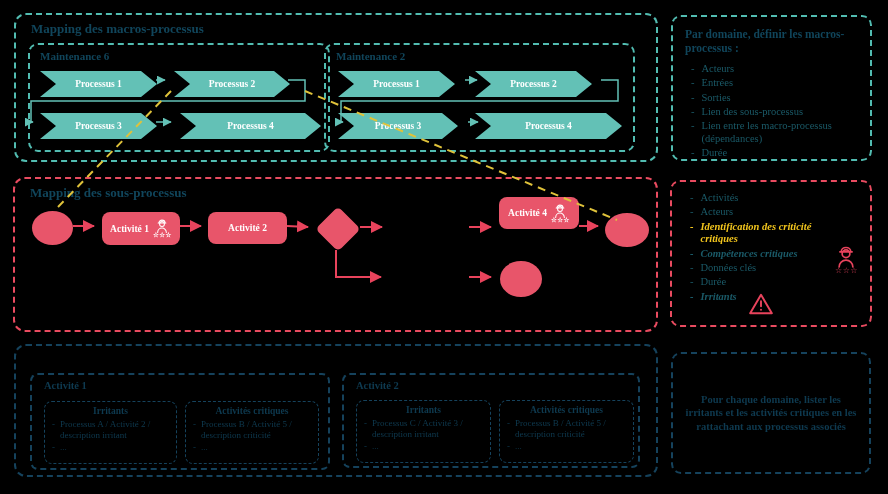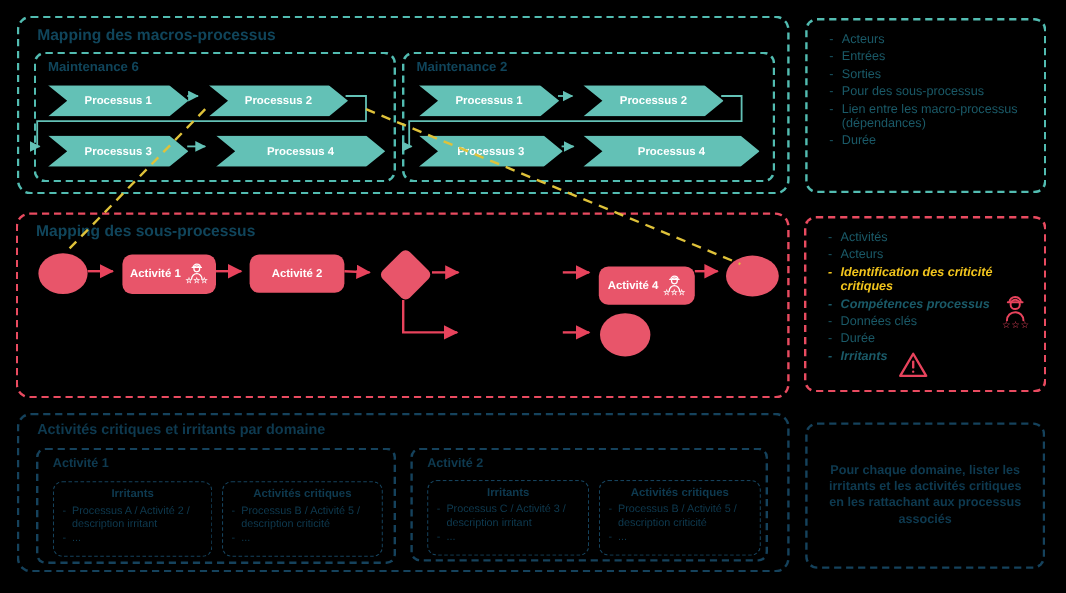--- a/index.html
+++ b/index.html
@@ -4,21 +4,21 @@
 <style>
   :root{
     --teal:#63c1b6; --tealDash:#52bcb1;
     --petrol:#10455b; --panelText:#1a5a68;
     --red:#e8556a; --redLine:#e8435c; --redDash:#e94b60;
     --yellowLine:#dfc23a; --yellowText:#f2c51d;
     --navyDash:#15425c; --navyText:#0e3a50;
   }
   html,body{margin:0;padding:0;background:#000;}
   #canvas{position:relative;width:880px;height:494px;background:#000;overflow:hidden;
-    font-family:Liberation Sans, sans-serif;}
+    font-family:Liberation Serif, serif;}
   .sec{position:absolute;border:2px dashed;border-radius:12px;box-sizing:border-box;z-index:1;}
   .sec-title{position:absolute;left:15px;top:6px;font-weight:bold;font-size:13px;color:var(--petrol);white-space:nowrap;}
   
   #macroSection{left:14px;top:13px;width:644px;height:149px;border-color:var(--tealDash);}
   .domainBox{position:absolute;border:2px dashed var(--tealDash);border-radius:10px;box-sizing:border-box;}
   .domainLabel{position:absolute;left:10px;top:5px;font-weight:bold;font-size:11px;color:var(--petrol);}
   .parrow{position:absolute;height:26px;background:var(--teal);color:#fff;font-weight:bold;font-size:9.5px;
     display:flex;align-items:center;justify-content:center;
     clip-path:polygon(0 0,calc(100% - 16px) 0,100% 50%,calc(100% - 16px) 100%,0 100%,16px 50%);}
   
@@ -65,46 +65,47 @@
     <div class="sec-title">Mapping des macros-processus</div>
 
     <div class="domainBox" style="left:12px;top:28px;width:302px;height:109px;">
       <div class="domainLabel">Maintenance 6</div>
       <div class="parrow" style="left:10px;top:26px;width:117px;">Processus 1</div>
       <div class="parrow" style="left:144px;top:26px;width:116px;">Processus 2</div>
       <div class="parrow" style="left:10px;top:68px;width:117px;">Processus 3</div>
       <div class="parrow" style="left:150px;top:68px;width:141px;">Processus 4</div>
     </div>
 
-    <div class="domainBox" style="left:319px;top:28px;width:311px;height:109px;">
+    <div class="domainBox" style="left:308px;top:28px;width:311px;height:109px;">
       <div class="domainLabel">Maintenance 2</div>
       <div class="parrow" style="left:12px;top:26px;width:117px;">Processus 1</div>
       <div class="parrow" style="left:149px;top:26px;width:117px;">Processus 2</div>
       <div class="parrow" style="left:12px;top:68px;width:120px;">Processus 3</div>
       <div class="parrow" style="left:149px;top:68px;width:147px;">Processus 4</div>
     </div>
   </section>
 
   <aside class="panel" id="macroPanel">
+    <div class="panelTitle">Par domaine, définir les macros-processus :</div>
     <div class="blist">
       <div class="brow">
           <span class="dash">-</span>
           <span>Acteurs</span>
         </div>
       <div class="brow">
           <span class="dash">-</span>
           <span>Entrées</span>
         </div>
       <div class="brow">
           <span class="dash">-</span>
           <span>Sorties</span>
         </div>
       <div class="brow">
           <span class="dash">-</span>
-          <span>Pour des sous-processus</span>
+          <span>Lien des sous-processus</span>
         </div>
       <div class="brow">
           <span class="dash">-</span>
           <span>Lien entre les macro-processus (dépendances)</span>
         </div>
       <div class="brow">
           <span class="dash">-</span>
           <span>Durée</span>
         </div>
     </div>
@@ -128,21 +129,21 @@
       </span>
     </div>
 
     <div class="node act" style="left:193px;top:33px;width:79px;height:32px;">
       <span>Activité 2</span>
     </div>
 
     <div class="node diamond" style="left:307px;top:34px;width:32px;height:32px;"></div>
 
 
-    <div class="node act" style="left:484px;top:43px;width:80px;height:32px;">
+    <div class="node act" style="left:484px;top:18px;width:80px;height:32px;">
       <span>Activité 4</span>
       <span class="icon-col">
         <svg width="14" height="15" viewBox="0 0 24 26" fill="none" stroke="#fff" stroke-width="1.8" stroke-linecap="round">
           <circle cx="12" cy="10.5" r="4.2"></circle>
             <path d="M6.8 8.3 a5.2 4.6 0 0 1 10.4 0"></path>
             <path d="M5.3 8.5 h13.4"></path>
             <path d="M4.5 25 a7.5 7.5 0 0 1 15 0"></path>
         </svg>
         <span class="stars">☆☆☆</span>
       </span>
@@ -163,21 +164,21 @@
       <div class="brow">
           <span class="dash">-</span>
           <span>Acteurs</span>
         </div>
       <div class="brow em-yellow">
           <span class="dash">-</span>
           <span>Identification des criticité critiques</span>
         </div>
       <div class="brow em-teal">
           <span class="dash">-</span>
-          <span>Compétences processus</span>
+          <span>Compétences critiques</span>
         </div>
       <div class="brow">
           <span class="dash">-</span>
           <span>Données clés</span>
         </div>
       <div class="brow">
           <span class="dash">-</span>
           <span>Durée</span>
         </div>
       <div class="brow em-teal">
@@ -197,21 +198,20 @@
     <div class="redIcon" style="left:76px;top:110px;">
       <svg width="26" height="24" viewBox="0 0 24 22" fill="none" stroke="currentColor" stroke-width="1.8" stroke-linejoin="round" stroke-linecap="round">
         <path d="M12 2.5 L22 19.5 H2 Z"></path>
           <line x1="12" y1="8.5" x2="12" y2="13"></line>
           <circle cx="12" cy="16.3" r="0.9" fill="currentColor" stroke="none"></circle>
       </svg>
     </div>
   </aside>
 
   <section class="sec" id="bottomSection">
-    <div class="sec-title">Activités critiques et irritants par domaine</div>
 
     <div class="groupBox" style="left:14px;top:27px;width:300px;height:97px;">
       <div class="groupLabel">Activité 1</div>
       <div class="subBox" style="left:12px;top:26px;width:133px;height:63px;">
         <div class="subTitle">Irritants</div>
         <div class="srow">
             <span class="dash">-</span>
             <span>Processus A / Activité 2 / description irritant</span>
           </div>
         <div class="srow">

